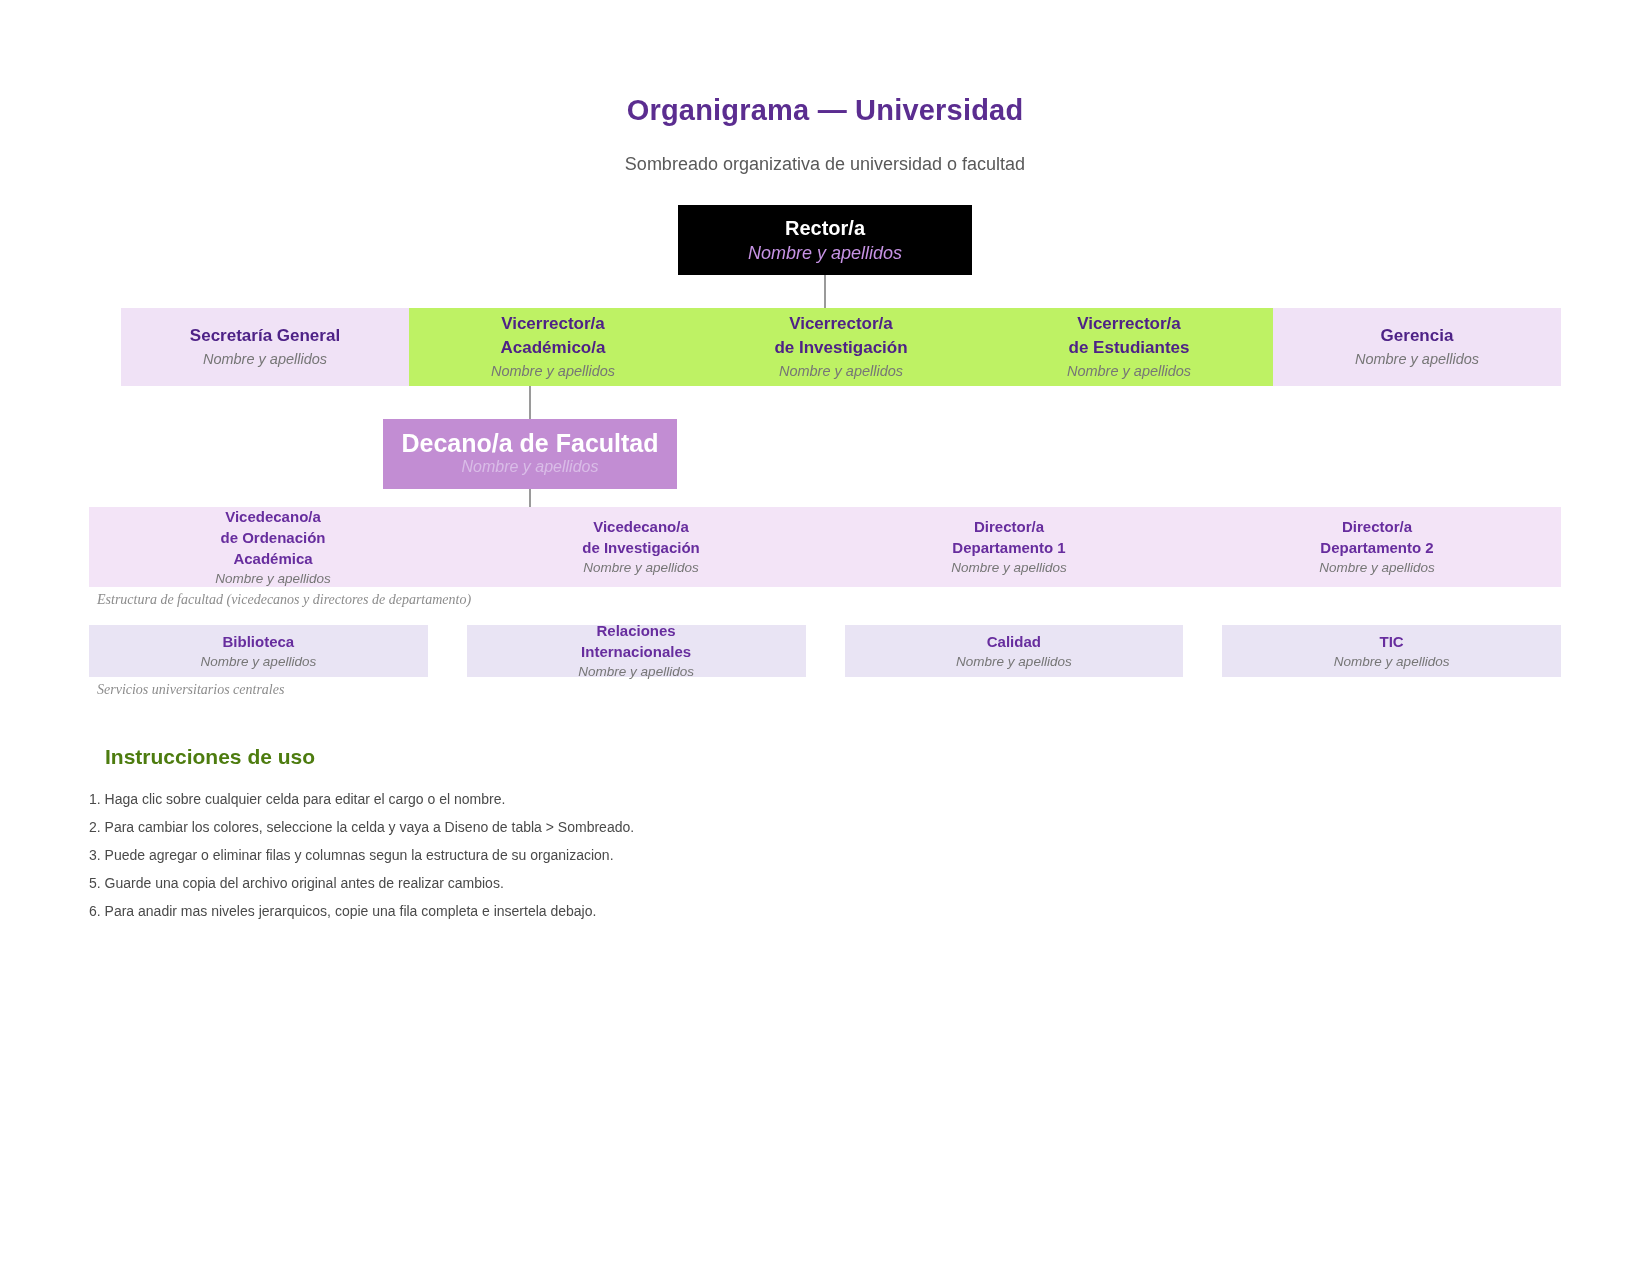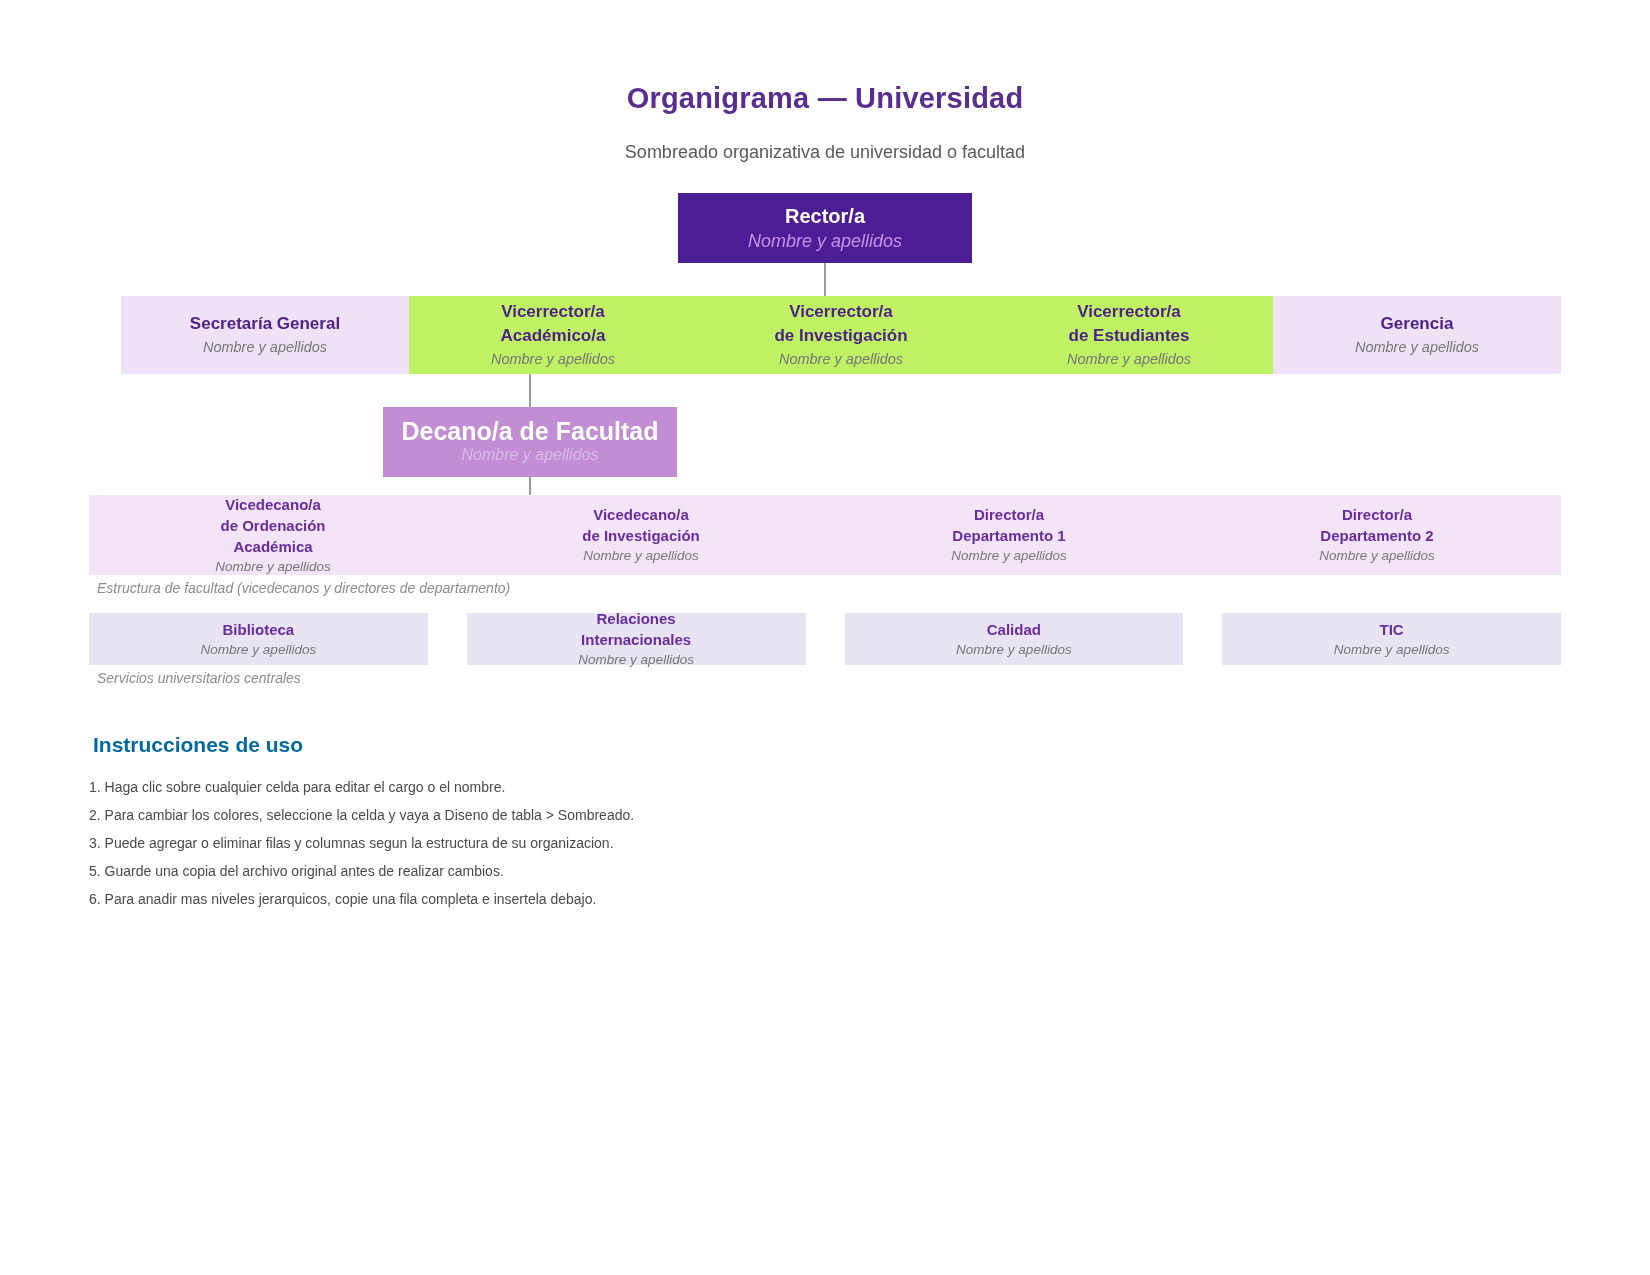--- a/index.html
+++ b/index.html
@@ -6,21 +6,21 @@
   html, body { margin: 0; padding: 0; }
   body {
     width: 1650px; height: 1275px;
     background: #ffffff;
     font-family: "Liberation Sans", sans-serif;
     overflow: hidden;
   }
   .content { width: 1472px; margin: 0 auto; }
 
   .page-title {
-    margin: 4px; padding-top: 78px;
+    margin: 16px; padding-top: 78px;
     text-align: center;
     color: #5B2D90;
     font-size: 29px; font-weight: bold;
     letter-spacing: 0.2px;
   }
   .page-subtitle {
     margin: 27px 0 0 0;
     text-align: center;
     color: #595959;
     font-size: 18px;
@@ -28,21 +28,21 @@
 
   .orgchart { margin-top: 30px; }
 
   .box {
     display: flex; flex-direction: column;
     justify-content: center; align-items: center;
     text-align: center;
   }
   .rector-box {
     width: 294px; height: 70px; margin-left: 589px;
-    background: #4c1d95;
+    background: #000000;
   }
   .rector-box .box-title { color: #ffffff; font-weight: bold; font-size: 20px; line-height: 26px; }
   .rector-box .box-name  { color: #C793E5; font-style: italic; font-size: 18px; line-height: 24px; }
 
   .decano-box {
     width: 294px; height: 70px; margin-left: 294px;
     background: #C28DD3;
   }
   .decano-box .box-title { color: #ffffff; font-weight: bold; font-size: 25px; line-height: 25px; }
   .decano-box .box-name  { color: #D9BCE7; font-style: italic; font-size: 16px; line-height: 22px; }
@@ -76,26 +76,26 @@
   .row-servicios { height: 52px; margin-top: 16px; gap: 39px; }
   .row-servicios > .cell { background: #E9E4F4; }
   .row-facultad .cell-title, .row-servicios .cell-title {
     color: #672D9E; font-weight: bold; font-size: 15px; line-height: 21px;
     white-space: pre-line;
   }
   .row-facultad .cell-name, .row-servicios .cell-name { font-size: 13.5px; line-height: 20px; }
 
   .row-caption {
     margin: 4px 0 0 8px;
-    color: #8C8C8C; font-style: italic; font-size: 14px; line-height: 18px;
+    color: #8C8C8C; font-style: italic; font-size: 14px; line-height: 18px; font-family: Liberation Serif, serif;
   }
 
   .instructions { margin-top: 46px; }
   .instructions-heading {
-    margin: 4px; color: #0369a1;
+    margin: 16px; color: #4d7c0f;
     font-size: 21px; font-weight: bold; line-height: 24px;
   }
   .instructions .item {
     margin: 0 0 11px 0;
     color: #4A4A4A; font-size: 14px; line-height: 17px;
   }
   .instructions .item:first-of-type { margin-top: 22px; }
 </style>
 </head>
 <body>

